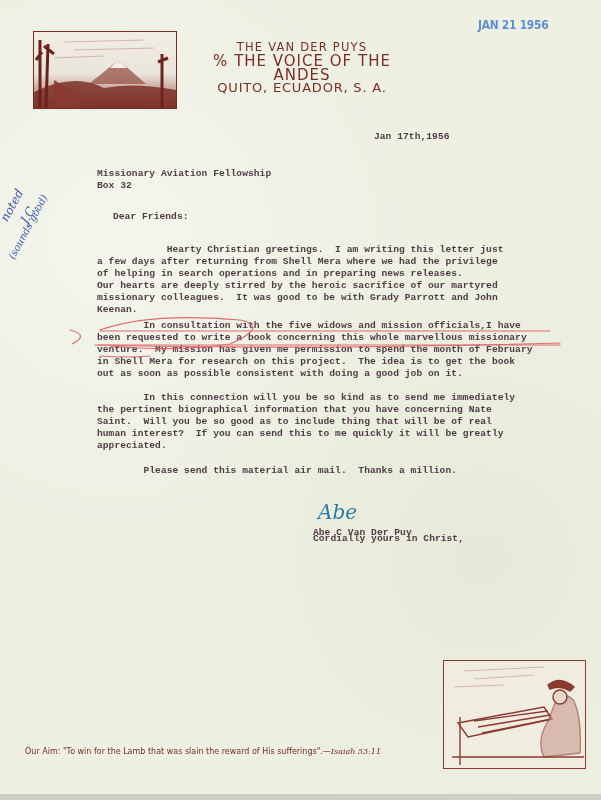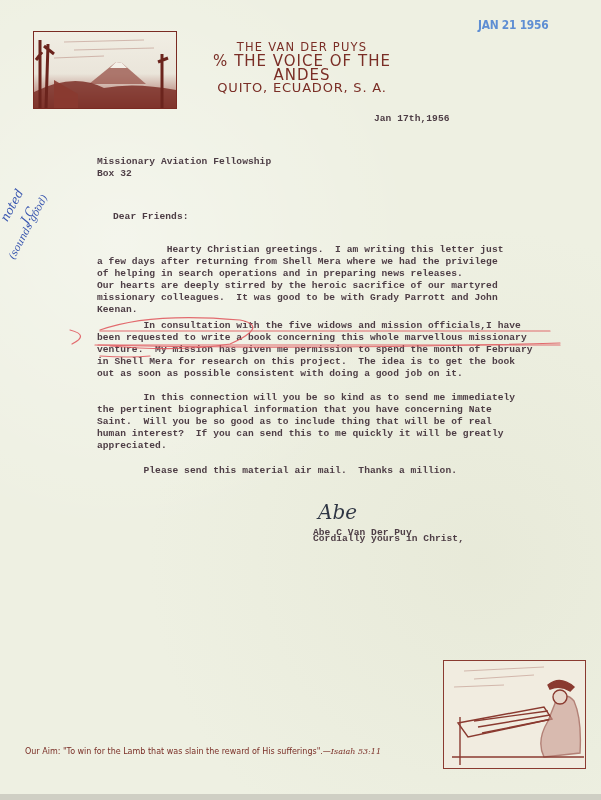--- a/index.html
+++ b/index.html
@@ -22,40 +22,40 @@
     .letterhead { position:absolute; left:182px; top:40px; width:240px; text-align:center; color:#7a2e26; font-family:"DejaVu Sans", sans-serif; }
     .lh-1 { font-size:11.5px; letter-spacing:1.2px; line-height:14px; }
     .lh-2 { font-size:15px; letter-spacing:1px; line-height:14px; }
     .lh-3 { font-size:13px; letter-spacing:0.8px; line-height:12px; }
     .stamp {
       position:absolute; left:478px; top:17px; color:#5e8ed3;
       font-family:"DejaVu Sans", sans-serif; font-weight:bold; font-size:13px; letter-spacing:-0.3px;
       transform:scaleX(0.82); transform-origin:left top;
     }
     .typed { color:#4d3d45; font-size:9.6px; line-height:12px; position:absolute; white-space:pre; font-weight:bold; letter-spacing:0.05px; }
-    .date { left:374px; top:113px; }
-    .addr { left:97px; top:156px; }
+    .date { left:374px; top:131px; }
+    .addr { left:97px; top:168px; }
     .salutation { left:97px; top:211px;padding-left:16px; }
     .para1 { left:97px; top:244px; }
     .para2 { left:97px; top:320px; }
     .para3 { left:97px; top:392px; }
     .para4 { left:97px; top:465px; }
     .closing { left:313px; top:489px;margin-top:44px; }
     .sig-name { left:313px; top:527px; }
     .handnote {
       position:absolute; left:2px; top:150px; width:90px; height:110px;
       color:#3a57b0; font-family:"DejaVu Serif", serif; font-style:italic; font-size:12px;
     }
     .handnote span { position:absolute; transform-origin:left bottom; white-space:nowrap; }
     .n1 { left:8px; top:60px; transform:rotate(-62deg); }
     .n2 { left:28px; top:62px; transform:rotate(-62deg); }
     .n3 { left:14px; top:100px; transform:rotate(-62deg); font-size:10px; }
     .redmarks { position:absolute; left:0; top:0; pointer-events:none; }
     .signature {
-      position:absolute; left:318px; top:500px; color:#0f172a;
+      position:absolute; left:318px; top:500px; color:#0369a1;
       font-family:"DejaVu Serif", serif; font-style:italic; font-size:20px; opacity:0.85;text-align:right;
     }
     .footer-aim {
       position:absolute; left:25px; top:747px; color:#7a2e26; font-size:8px;
       font-family:"DejaVu Sans", sans-serif; white-space:nowrap;
     }
     .footer-aim .ref { font-family:"DejaVu Serif", serif; font-style:italic; }
     .weaver {
       position:absolute; left:443px; top:660px; width:141px; height:107px;
       border:1px solid #8a3a30; background:#f1ece0; overflow:hidden;

